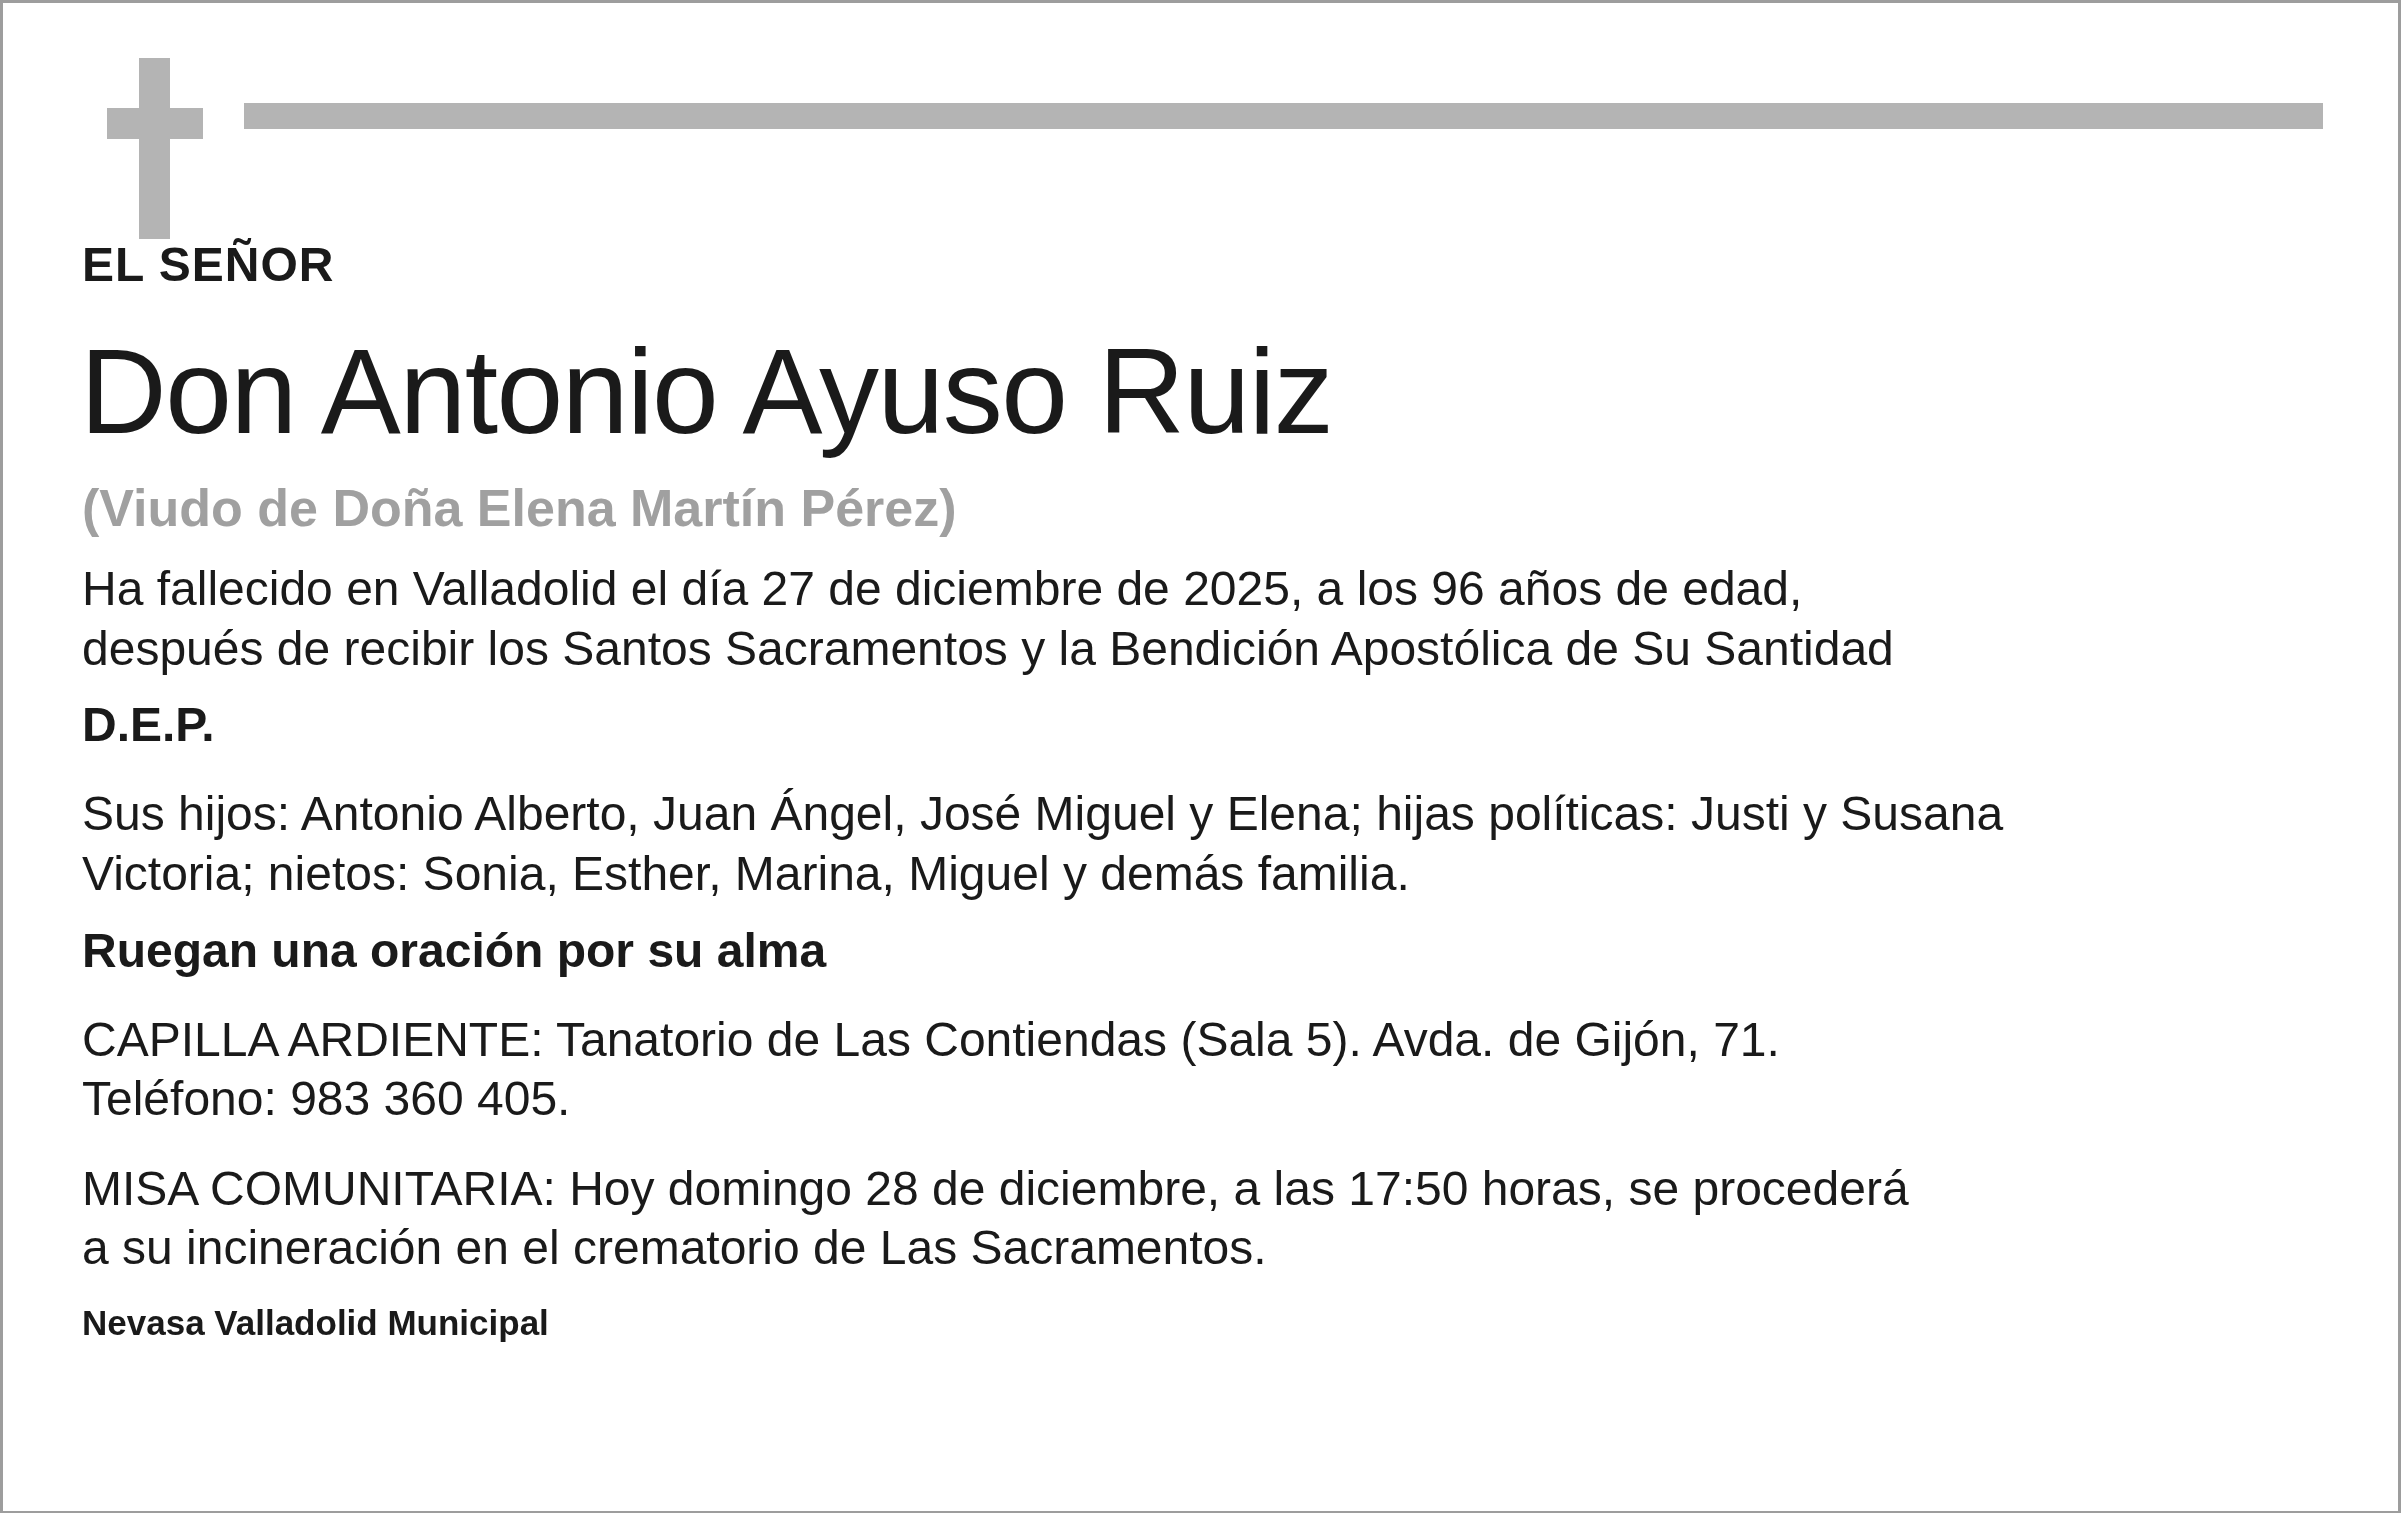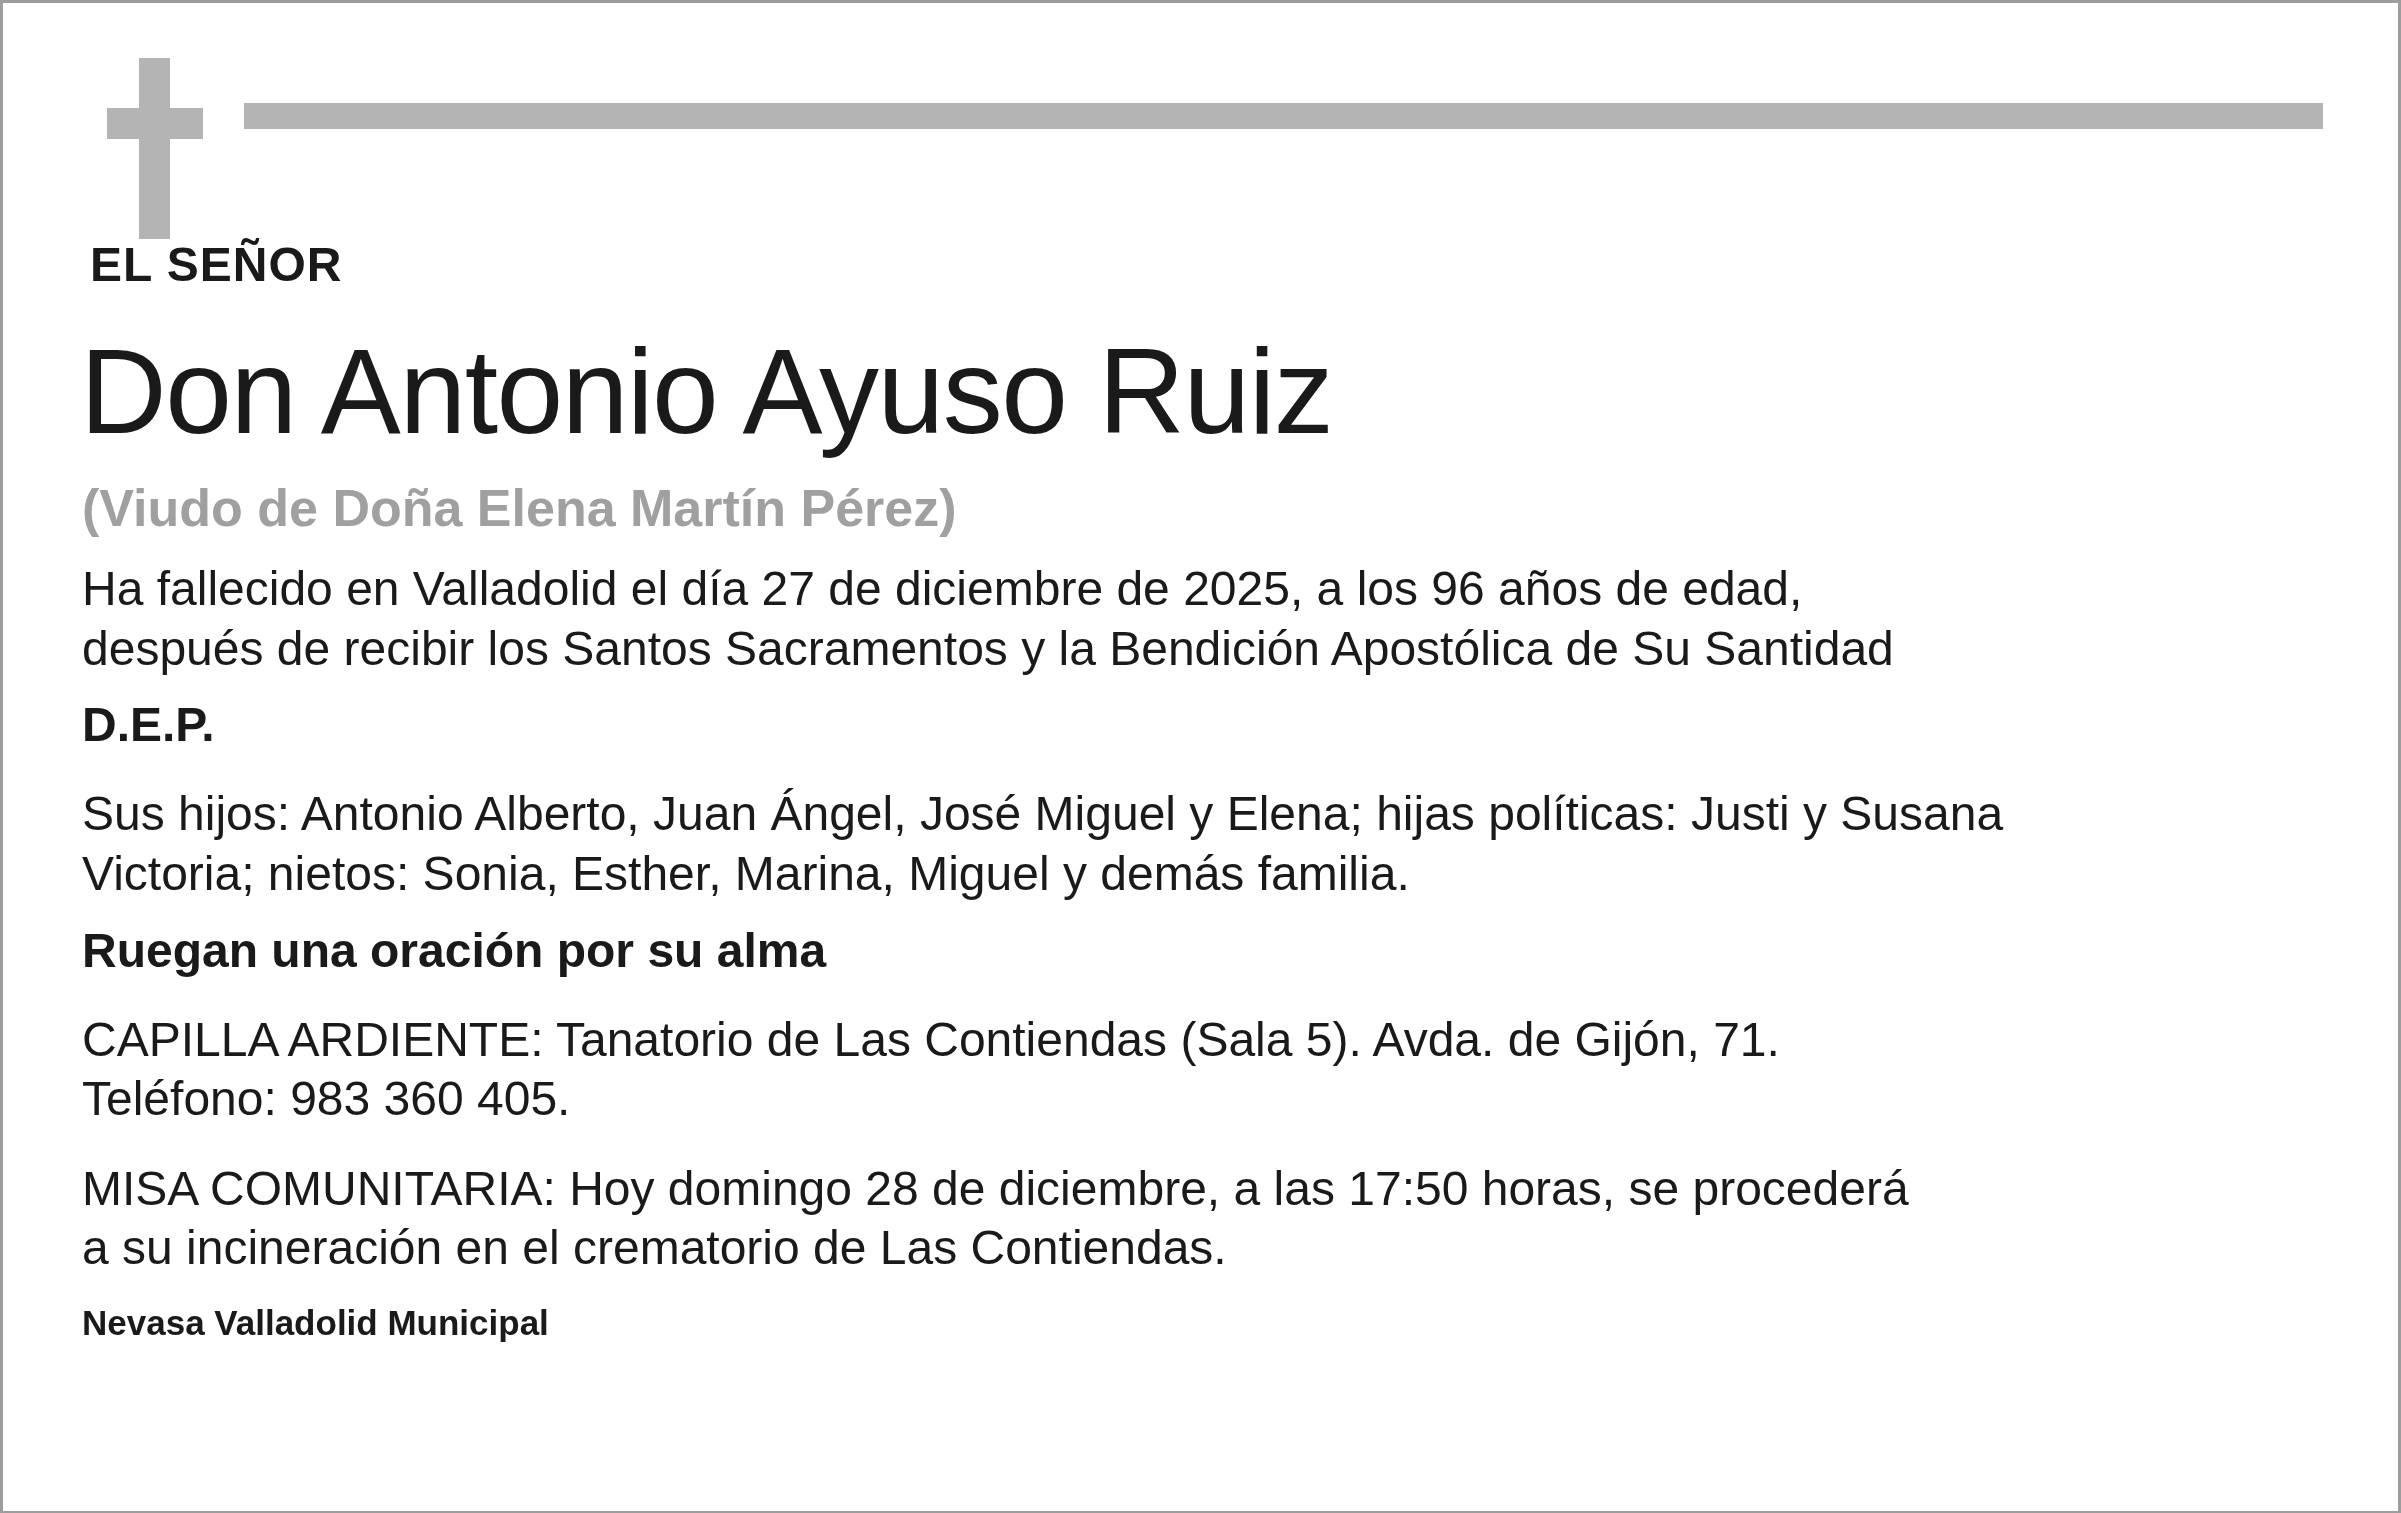--- a/index.html
+++ b/index.html
@@ -60,21 +60,21 @@
     right: 0;
     height: 26px;
     background: #b4b4b4;
   }
 
   
   .kicker {
     font-size: 48px;
     font-weight: bold;
     letter-spacing: 1px;
-    margin: 5px 0 0 12px;
+    margin: 5px 0 0 4px;
     line-height: 1.1;
   }
   .name {
     font-size: 120px;
     font-weight: normal;
     letter-spacing: -1.5px;
     margin: 38px 0 0 2px;
     line-height: 1.02;
     white-space: nowrap;
   }
@@ -145,19 +145,19 @@
 
   <div class="pray">Ruegan una oración por su alma</div>
 
   <div class="para tight">
     <div>CAPILLA ARDIENTE: Tanatorio de Las Contiendas (Sala 5). Avda. de Gijón, 71.</div>
     <div>Teléfono: 983 360 405.</div>
   </div>
 
   <div class="para tight">
     <div>MISA COMUNITARIA: Hoy domingo 28 de diciembre, a las 17:50 horas, se procederá</div>
-    <div>a su incineración en el crematorio de Las Contiendas.</div>
+    <div>a su incineración en el crematorio de Las Sacramentos.</div>
   </div>
 
   <div class="footer">Nevasa Valladolid Municipal</div>
 
 </div>
 
 
 </body></html>

